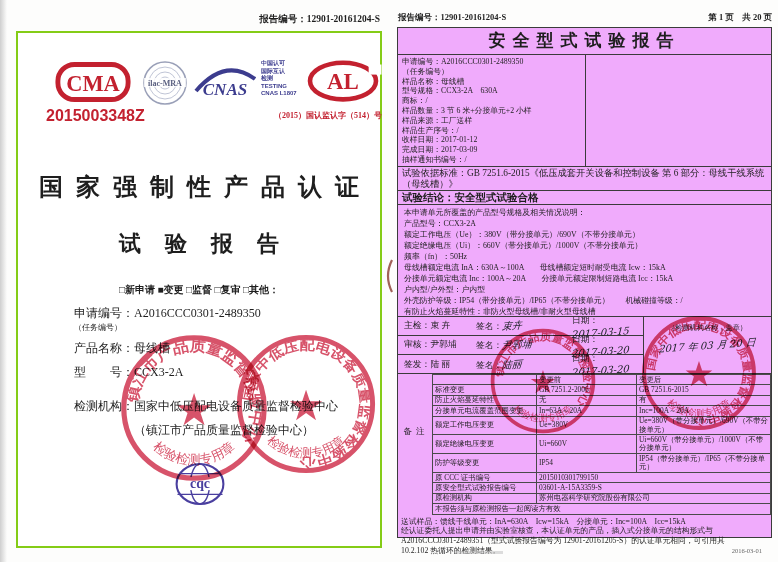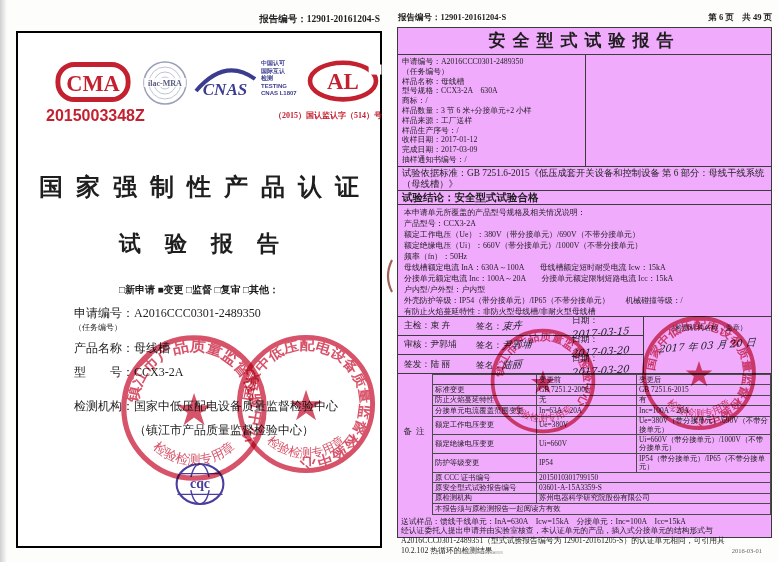--- a/index.html
+++ b/index.html
@@ -9,21 +9,21 @@
     font-family:"Liberation Serif", serif; color:#1e1e1e;
     -webkit-font-smoothing:antialiased;
   }
   .edge-shade { position:absolute; left:0; top:0; width:7px; height:562px;
     background:linear-gradient(90deg,#cfcfcf,#fdfdfc); }
 
   
   .lp-reportno { position:absolute; left:16px; top:13px; width:364px; text-align:right;
     font-size:9.5px; font-weight:bold; }
   .left-page { position:absolute; left:16px; top:31px; width:366px; height:517px;
-    border:2px solid #000000; background:#fff; }
+    border:2px solid #84cc16; background:#fff; }
   .lp-abs { position:absolute; }
   .cma-number { left:28px; top:74px; width:94px; text-align:right;
     font-size:16px; font-weight:bold; color:#c3212f; font-family:"Liberation Sans",sans-serif; }
   .cnas-block { left:243px; top:27px; font-size:6px; line-height:7.5px; font-weight:bold;
     color:#3c3c8e; font-family:"Liberation Sans",sans-serif; }
   .cal-caption { left:208px; top:77px; width:156px; text-align:right;
     font-size:8px; font-weight:bold; color:#c3212f; }
   .lp-title1 { left:0; top:138px; width:100%; text-align:center; font-size:24px;
     font-weight:600; letter-spacing:13px; text-indent:13px; }
   .lp-title2 { left:0; top:196px; width:100%; text-align:center; font-size:22px;
@@ -139,21 +139,21 @@
     <ellipse cx="30" cy="26" rx="27" ry="23" fill="none" stroke="#4a3f9f" stroke-width="2.4"></ellipse>
     <ellipse cx="30" cy="26" rx="11" ry="23" fill="none" stroke="#4a3f9f" stroke-width="1.6"></ellipse>
     <line x1="6" y1="14" x2="54" y2="14" stroke="#4a3f9f" stroke-width="1.4"></line>
     <line x1="4" y1="38" x2="56" y2="38" stroke="#4a3f9f" stroke-width="1.4"></line>
     <rect x="10" y="18" width="40" height="15" fill="#ffffff"></rect>
     <text x="30" y="31" text-anchor="middle" font-size="16" font-weight="bold" fill="#4a3f9f" font-family="Liberation Sans, sans-serif">cqc</text>
   </svg>
 </div>
 
 <div class="rp-reportno">报告编号：12901-20161204-S</div>
-<div class="rp-pageno">第 6 页　共 49 页</div>
+<div class="rp-pageno">第 1 页　共 20 页</div>
 
 <div class="right-page">
   <div class="sec rp-title">安全型式试验报告</div>
 
   <div class="sec rp-info">
     <div class="rp-info-left">
         <div>申请编号：A2016CCC0301-2489350</div>
         <div>（任务编号）</div>
         <div>样品名称：母线槽</div>
         <div>型号规格：CCX3-2A　630A</div>

